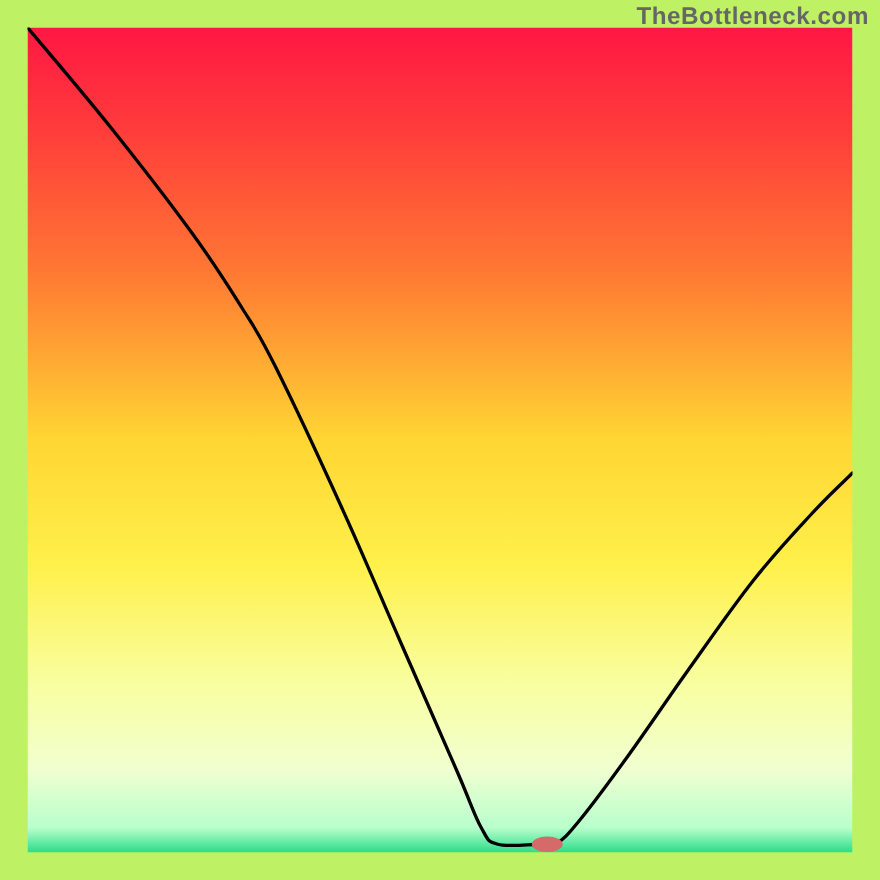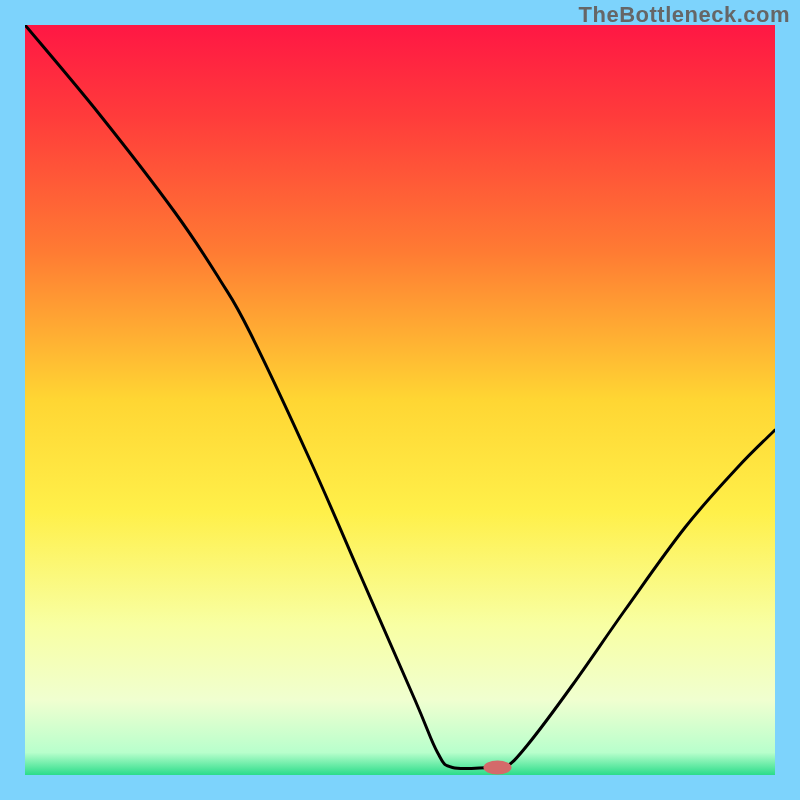--- a/index.html
+++ b/index.html
@@ -7,21 +7,21 @@
     padding: 0;
     width: 800px;
     height: 800px;
     background: #000;
     font-family: Arial, Helvetica, sans-serif;
   }
   .frame {
     position: relative;
     width: 800px;
     height: 800px;
-    background: #7dd3fc;
+    background: #bef264;
   }
   .watermark {
     position: absolute;
     top: 2px;
     right: 10px;
     color: #666;
     font-size: 22px;
     font-weight: bold;
     letter-spacing: 0.5px;
     z-index: 20;

